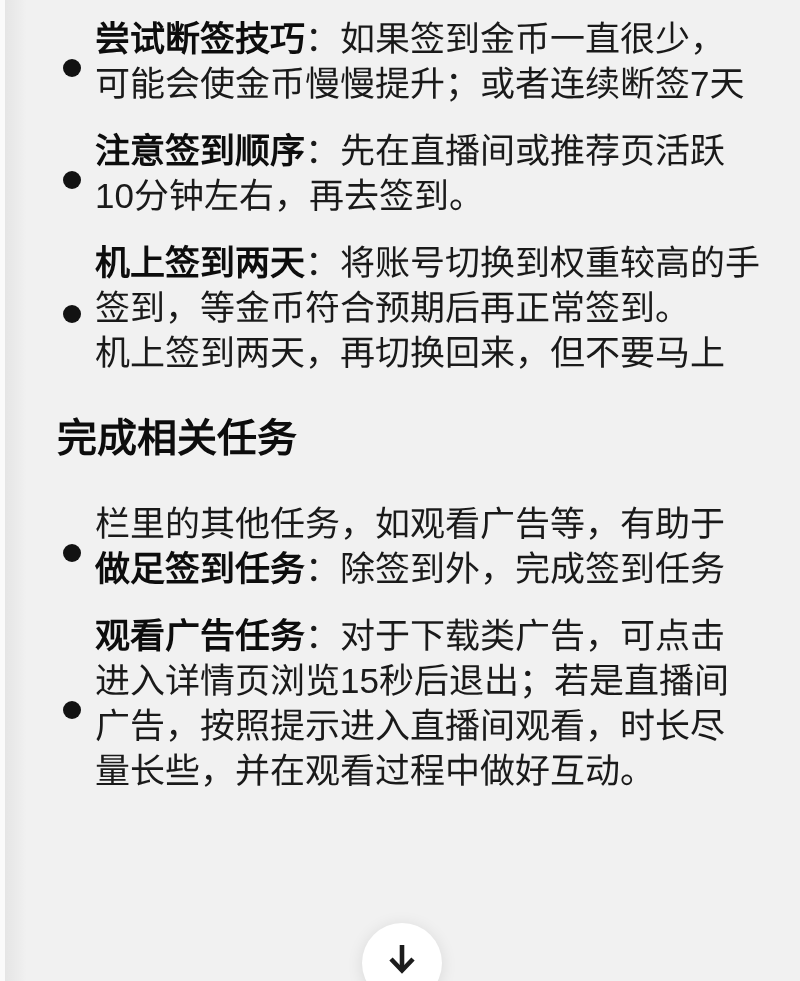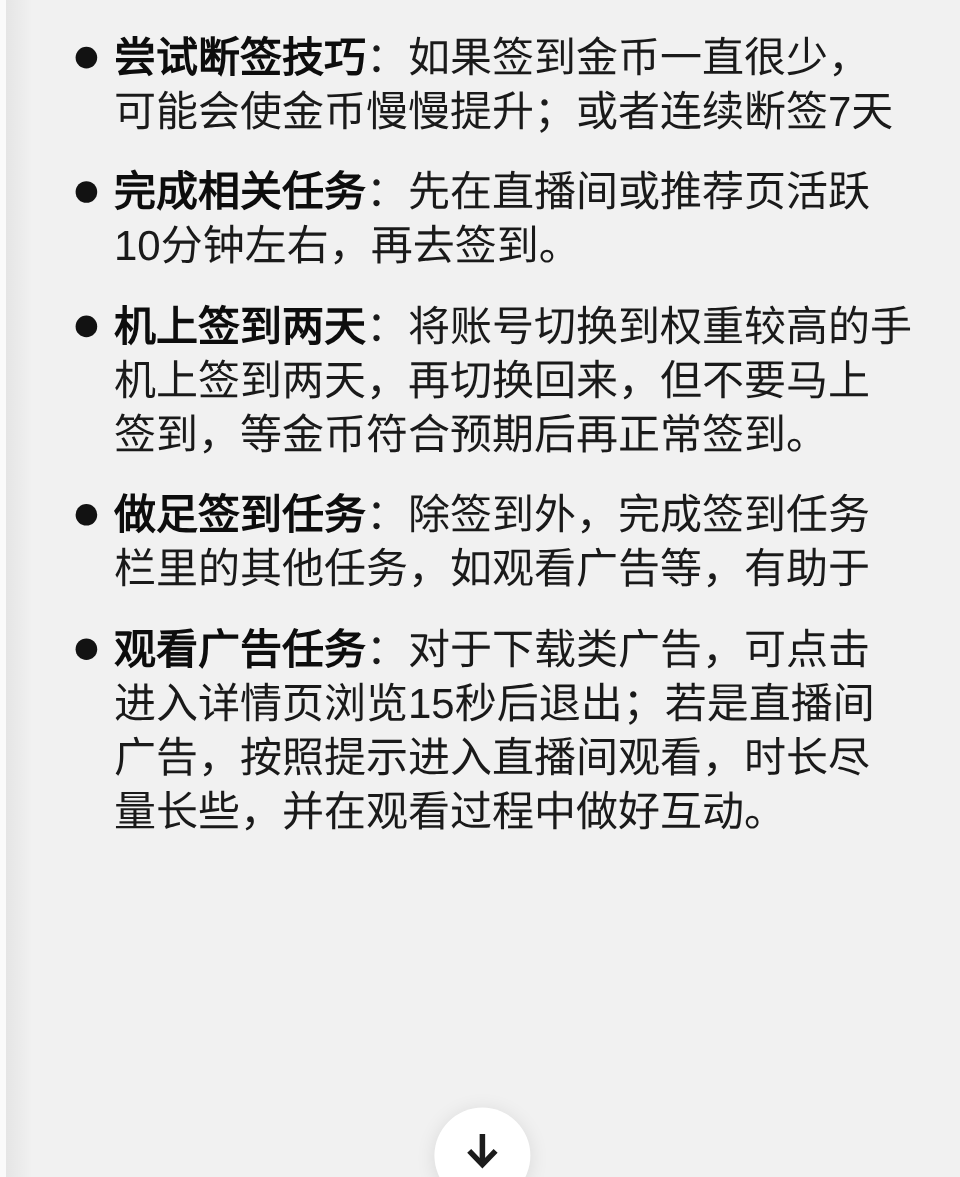--- a/index.html
+++ b/index.html
@@ -15,21 +15,21 @@
   .page::before{
     content:"";position:absolute;left:5px;top:0;bottom:0;width:22px;
     background:linear-gradient(90deg,rgba(0,0,0,0.05),rgba(0,0,0,0));
     pointer-events:none;z-index:2;
   }
   .page::after{
     content:"";position:absolute;left:0;top:0;bottom:0;width:5px;
     background:#fafafa;pointer-events:none;z-index:2;
   }
   #content{padding:15px 30px 0 57px;}
-  .bullet-item{display:flex;align-items:flex-start;margin:11px 0 22px 0;}
+  .bullet-item{display:flex;align-items:center;margin:1px 0 22px 0;}
   .marker{
     flex:none;width:18px;height:18px;border-radius:50%;
     background:#121212;margin:13px 14px 0 6px;
   }
   .bullet-text{min-width:0;}
   .line{
     font-size:35px;line-height:45px;white-space:nowrap;
     color:#1a1a1a;
   }
   .lbl{font-weight:700;color:#0d0d0d;}
@@ -55,37 +55,38 @@
       <div class="bullet-item">
         <span class="marker"></span>
         <div class="bullet-text">
           <div class="line"><span class="lbl">尝试断签技巧</span><span class="sep">：</span><span>如果签到金币一直很少，</span></div>
           <div class="line">可能会使金币慢慢提升；或者连续断签7天</div>
         </div>
       </div>
       <div class="bullet-item">
         <span class="marker"></span>
         <div class="bullet-text">
-          <div class="line"><span class="lbl">完成相关任务</span><span class="sep">：</span><span>先在直播间或推荐页活跃</span></div>
+          <div class="line"><span class="lbl">注意签到顺序</span><span class="sep">：</span><span>先在直播间或推荐页活跃</span></div>
           <div class="line">10分钟左右，再去签到。</div>
         </div>
       </div>
       <div class="bullet-item">
         <span class="marker"></span>
         <div class="bullet-text">
           <div class="line"><span class="lbl">机上签到两天</span><span class="sep">：</span><span>将账号切换到权重较高的手</span></div>
+          <div class="line">签到，等金币符合预期后再正常签到。</div>
           <div class="line">机上签到两天，再切换回来，但不要马上</div>
-          <div class="line">签到，等金币符合预期后再正常签到。</div>
         </div>
       </div>
+      <div class="section-heading">完成相关任务</div>
       <div class="bullet-item">
         <span class="marker"></span>
         <div class="bullet-text">
+          <div class="line">栏里的其他任务，如观看广告等，有助于</div>
           <div class="line"><span class="lbl">做足签到任务</span><span class="sep">：</span><span>除签到外，完成签到任务</span></div>
-          <div class="line">栏里的其他任务，如观看广告等，有助于</div>
         </div>
       </div>
       <div class="bullet-item">
         <span class="marker"></span>
         <div class="bullet-text">
           <div class="line"><span class="lbl">观看广告任务</span><span class="sep">：</span><span>对于下载类广告，可点击</span></div>
           <div class="line">进入详情页浏览15秒后退出；若是直播间</div>
           <div class="line">广告，按照提示进入直播间观看，时长尽</div>
           <div class="line">量长些，并在观看过程中做好互动。</div>
         </div>

